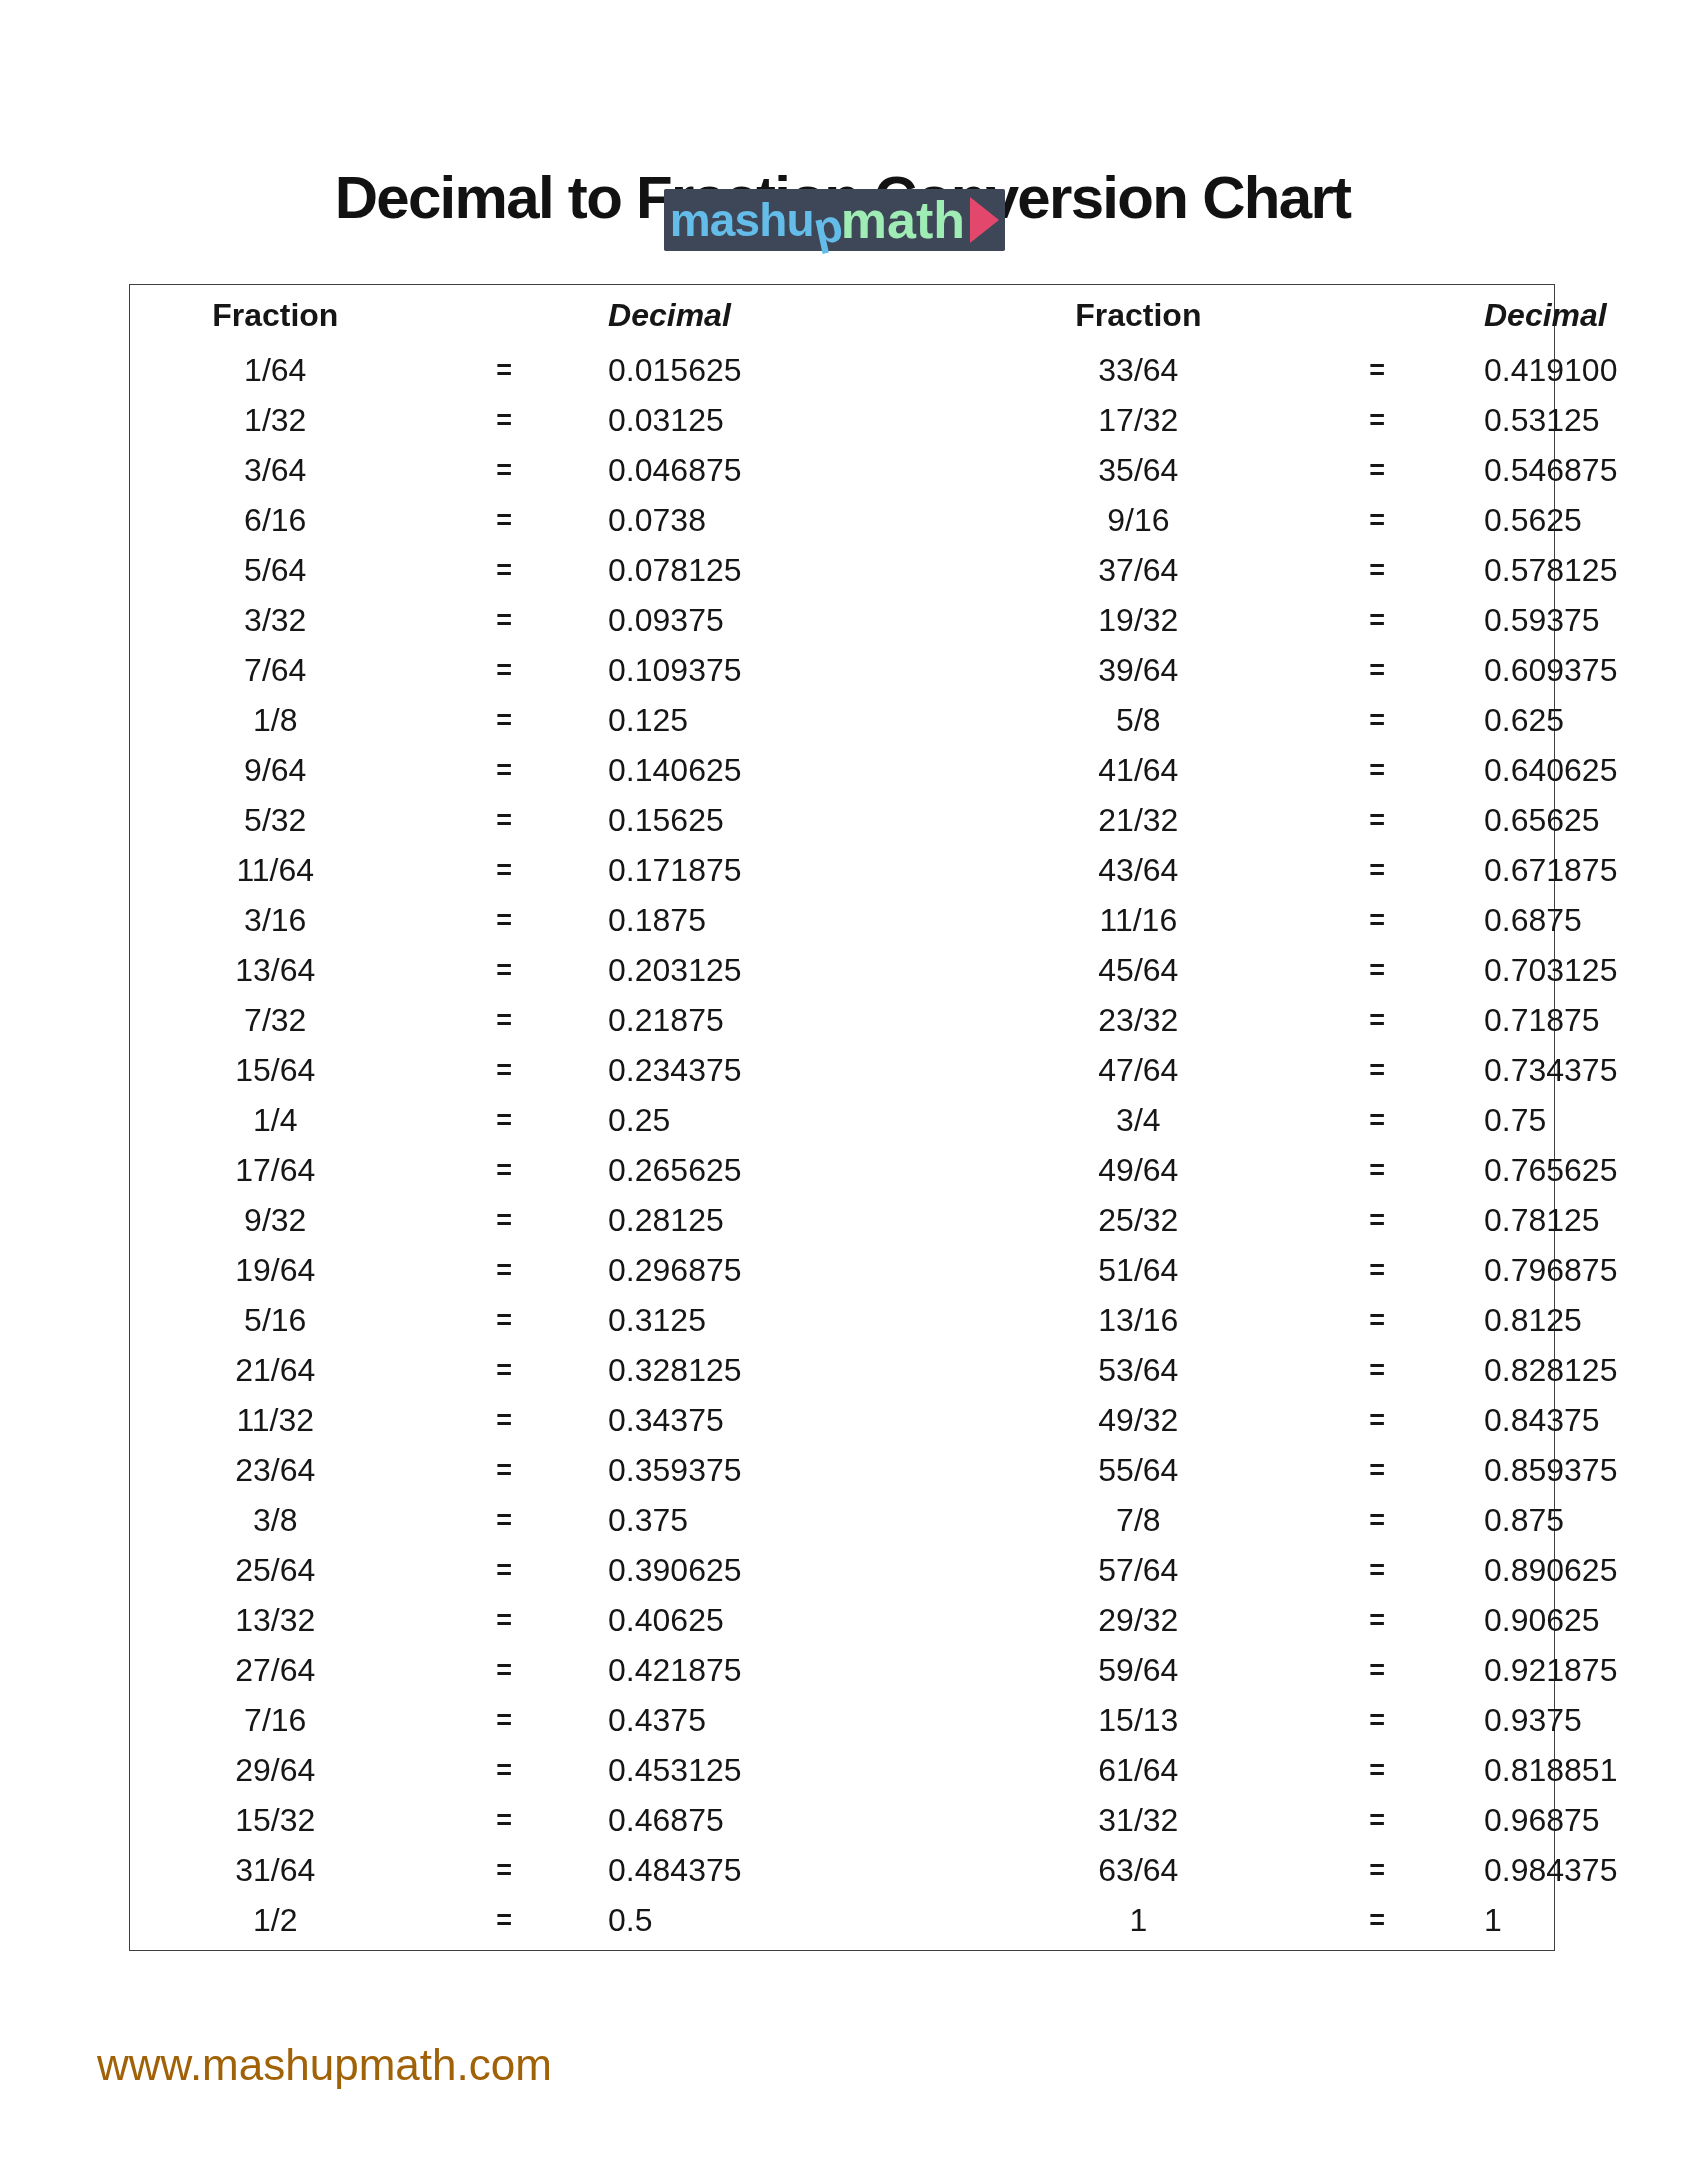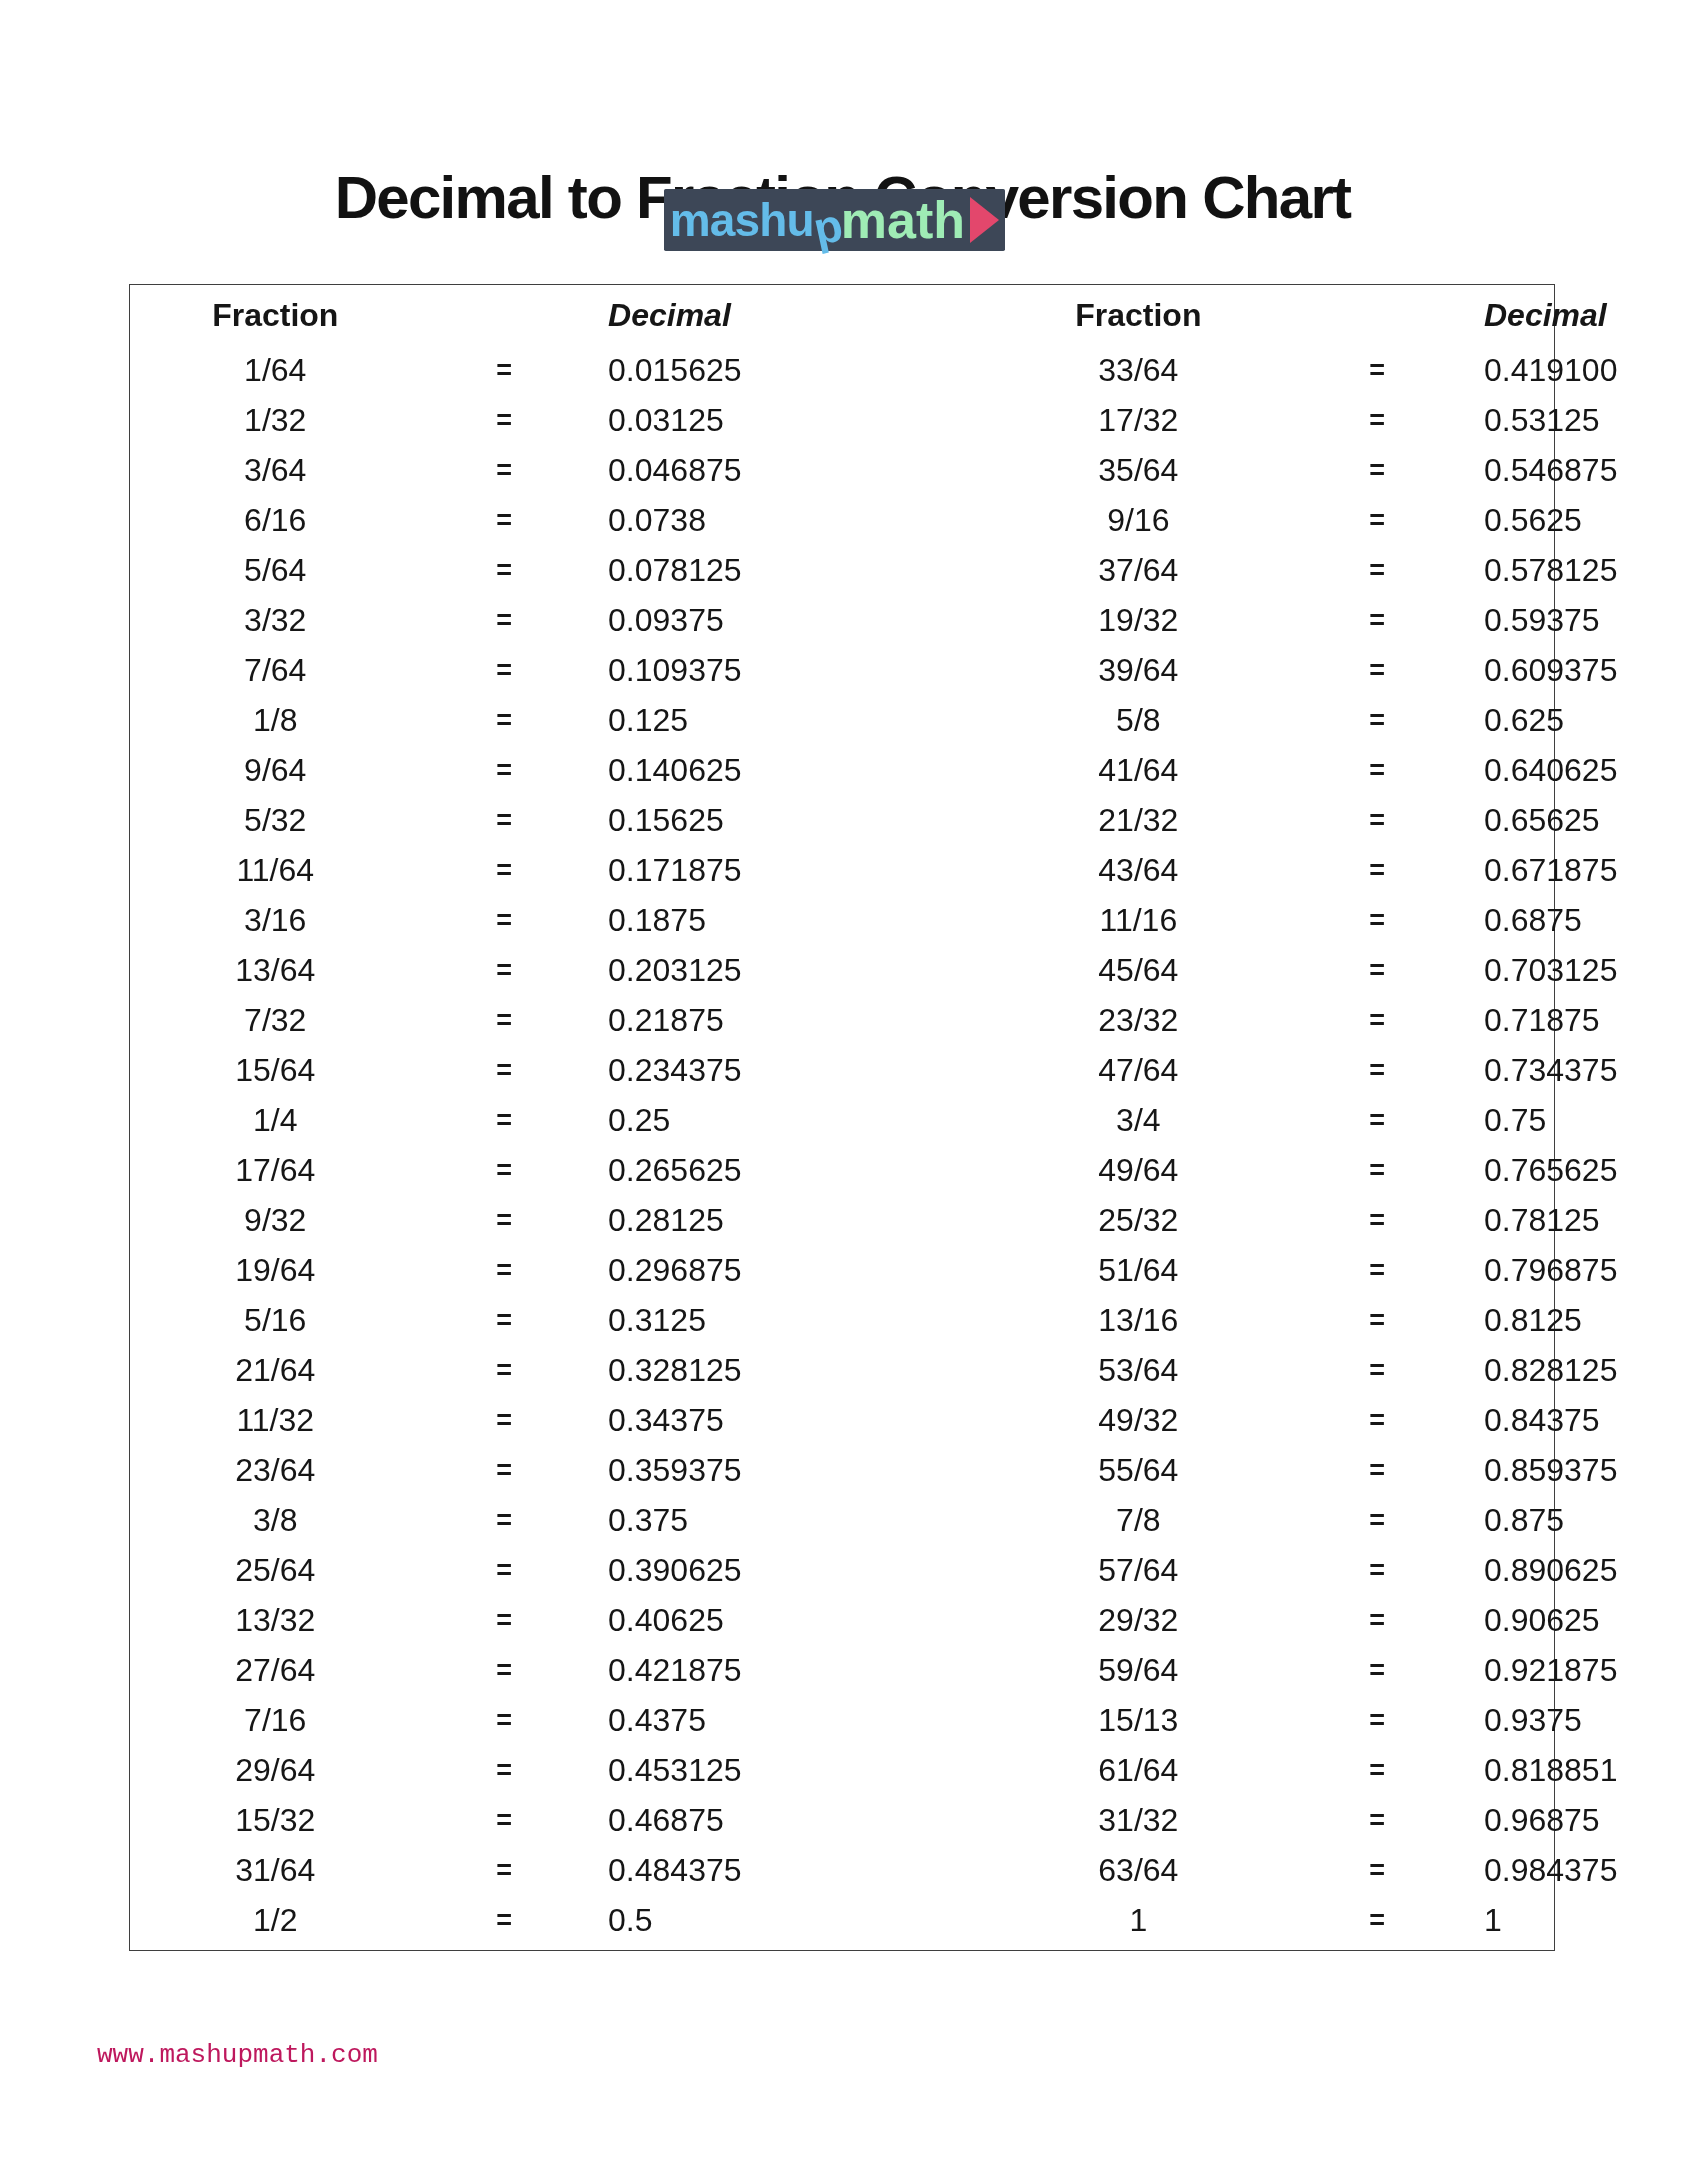--- a/index.html
+++ b/index.html
@@ -36,21 +36,21 @@
     align-items:center;height:50px;flex:0 0 auto;gap:48px;
   }
   .t-header{height:60px;font-weight:bold;font-size:37px;}
   .cell{font-size:32px;line-height:1;white-space:nowrap;}
   .c-frac{text-align:center;}
   .c-eq{text-align:center;font-size:27px;font-weight:bold;}
   .c-dec{text-align:left;padding-left:20.4px;}
   .t-header .c-dec{padding-left:20.4px;font-style:italic;}
   .footer{
     position:absolute;left:97px;top:2040px;
-    font-size:26px;color:#be185d;letter-spacing:0;font-family:Liberation Mono, monospace;
+    font-size:44px;color:#a16207;letter-spacing:0;
   }
 </style>
 </head>
 <body>
 
 <h1 class="title">Decimal to Fraction Conversion Chart</h1>
 
 <div class="logo" style="background: rgb(61, 71, 87);">
   <span class="logo-blue" style="color: rgb(100, 188, 233);"><span>mashu</span><span class="logo-p">p</span></span>
   <span class="logo-green" style="color: rgb(159, 236, 181);">math</span>

